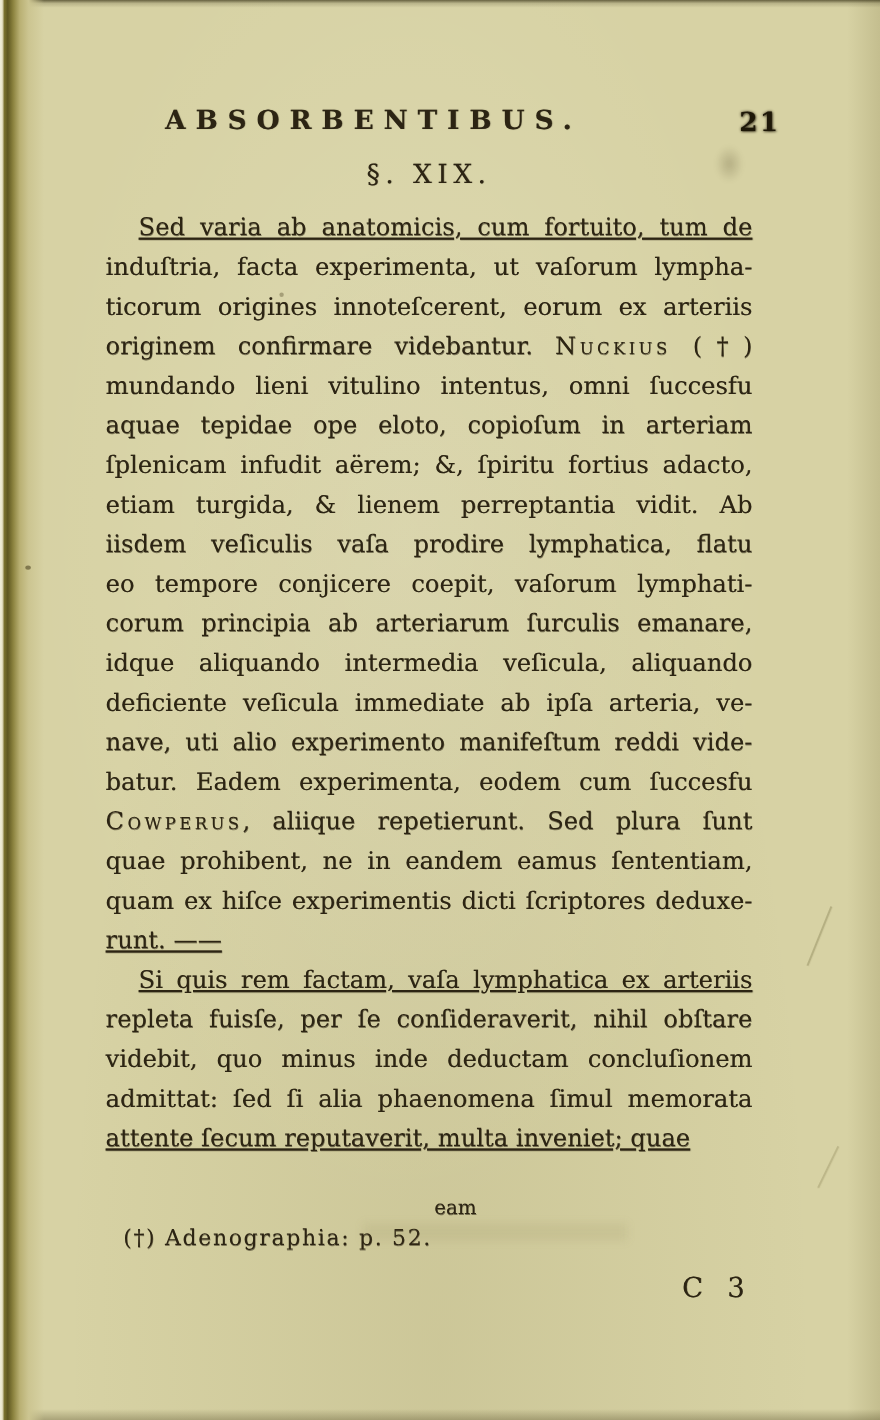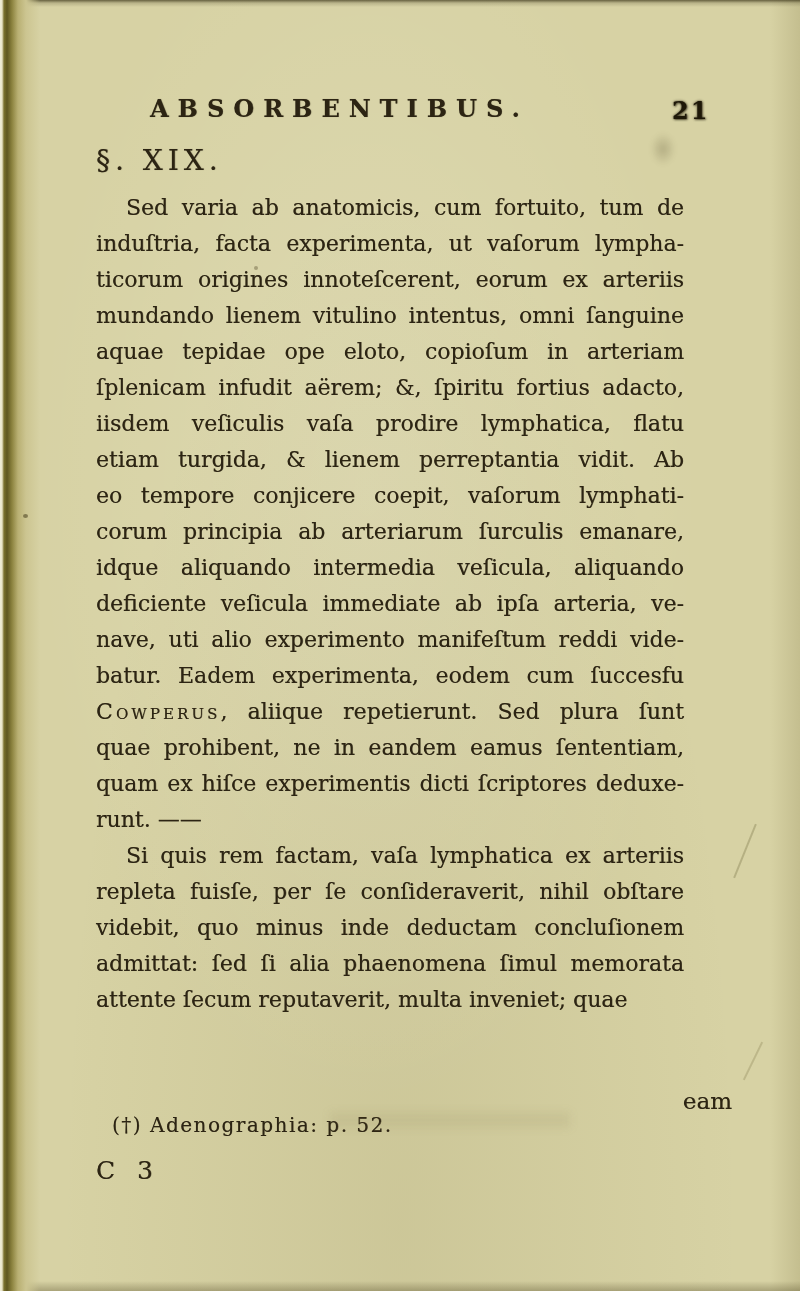--- a/index.html
+++ b/index.html
@@ -42,61 +42,62 @@
     font-weight: bold;
     letter-spacing: 2px;
     color: #1e1808;
     text-shadow: 0 0 2.5px rgba(30,24,8,0.85), 1px 1px 2px rgba(30,24,8,0.5);
     margin-left: 24px;
   }
   .section-heading {
     position: absolute;
     left: 96px; top: 144px;
     width: 588px;
-    font-size: 28px;
+    text-align: center;
+    font-size: 24px;
     letter-spacing: 5px;
     text-shadow: 0.4px 0.4px 0.7px rgba(44,36,19,0.5);
   }
   .body-text {
     position: absolute;
     left: 96px; top: 190px;
     width: 588px;
     font-size: 22px;
     line-height: 36px;
     text-shadow: 0.35px 0.35px 0.6px rgba(44,36,19,0.55);
   }
   .line {
     height: 36px;
     white-space: nowrap;
     text-align: justify;
     text-align-last: justify;
   }
-  .line.indent { text-indent: 30px; }
-  .line.nojust { text-align: left; text-align-last: left; }
+  .line.indent { text-indent: 30px; text-decoration: underline; }
+  .line.nojust { text-align: left; text-align-last: left; text-decoration: underline; }
   .sc { font-variant: small-caps; letter-spacing: 0.14em; }
   .catchword {
     position: absolute;
     left: 96px; top: 1088px;
     width: 636px;
-    text-align: right;
-    font-size: 23px;
+    text-align: center;
+    font-size: 18px;
     text-shadow: 0.35px 0.35px 0.6px rgba(44,36,19,0.55);
   }
   .footnote {
     position: absolute;
     left: 112px; top: 1113px;
     font-size: 20px;
     letter-spacing: 1.5px;
     text-shadow: 0.3px 0.3px 0.6px rgba(44,36,19,0.5);
   }
   .signature-mark {
     position: absolute;
     left: 96px; top: 1156px;
     width: 588px;
-    text-align: left;
+    text-align: right;
     font-size: 25px;
     letter-spacing: 7px;
     text-shadow: 0.35px 0.35px 0.6px rgba(44,36,19,0.55);
   }
   
   .smudge-under-pagenum {
     position: absolute; left: 650px; top: 132px;
     width: 26px; height: 34px; border-radius: 50%;
     background: radial-gradient(ellipse, rgba(60,50,20,0.22), rgba(60,50,20,0) 70%);
     filter: blur(2px);
@@ -140,25 +141,26 @@
   <span class="running-title">ABSORBENTIBUS.</span>
 
   <span class="page-number">21</span>
 
   <div class="section-heading">§. XIX.</div>
 
   <div class="body-text">
       <div class="line indent"><span>Sed varia ab anatomicis, cum fortuito, tum de</span></div>
       <div class="line"><span>induſtria, facta experimenta, ut vaſorum lympha-</span></div>
       <div class="line"><span>ticorum origines innoteſcerent, eorum ex arteriis</span></div>
-      <div class="line"><span>mundando lienem vitulino intentus, omni ſanguine</span></div>
+      <div class="line"><span>originem confirmare videbantur. </span><span class="sc">Nuckius</span><span> (†)</span></div>
+      <div class="line"><span>mundando lieni vitulino intentus, omni ſuccesfu</span></div>
       <div class="line"><span>aquae tepidae ope eloto, copioſum in arteriam</span></div>
       <div class="line"><span>ſplenicam infudit aërem; &amp;, ſpiritu fortius adacto,</span></div>
+      <div class="line"><span>etiam turgida, &amp; lienem perreptantia vidit. Ab</span></div>
       <div class="line"><span>iisdem veſiculis vaſa prodire lymphatica, flatu</span></div>
-      <div class="line"><span>etiam turgida, &amp; lienem perreptantia vidit. Ab</span></div>
       <div class="line"><span>eo tempore conjicere coepit, vaſorum lymphati-</span></div>
       <div class="line"><span>corum principia ab arteriarum ſurculis emanare,</span></div>
       <div class="line"><span>idque aliquando intermedia veſicula, aliquando</span></div>
       <div class="line"><span>deficiente veſicula immediate ab ipſa arteria, ve-</span></div>
       <div class="line"><span>nave, uti alio experimento manifeſtum reddi vide-</span></div>
       <div class="line"><span>batur. Eadem experimenta, eodem cum ſuccesfu</span></div>
       <div class="line"><span class="sc">Cowperus</span><span>, aliique repetierunt. Sed plura ſunt</span></div>
       <div class="line"><span>quae prohibent, ne in eandem eamus ſententiam,</span></div>
       <div class="line"><span>quam ex hiſce experimentis dicti ſcriptores deduxe-</span></div>
       <div class="line nojust"><span>runt. ——</span></div>

